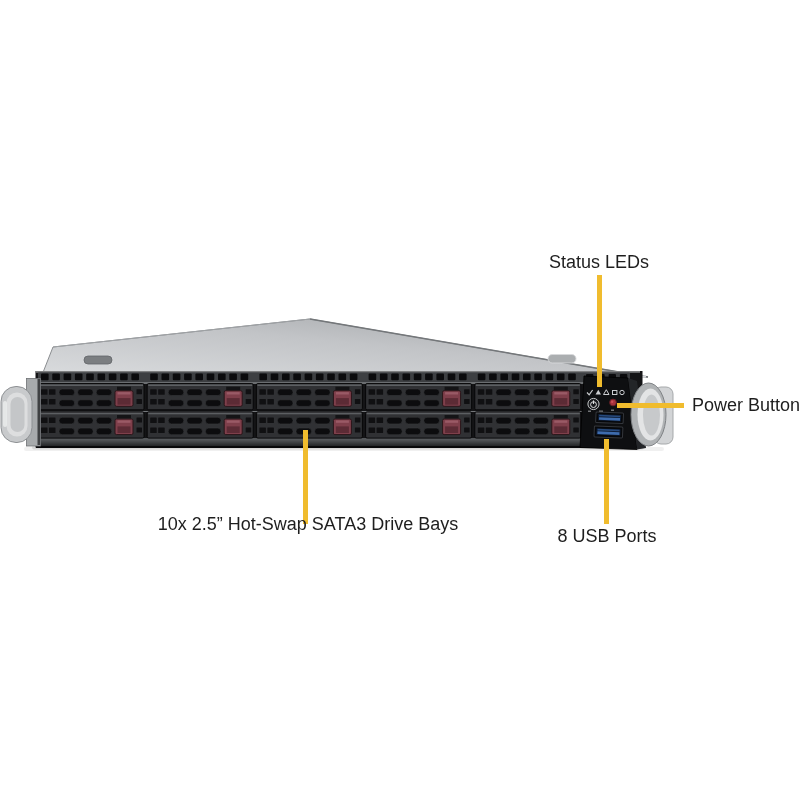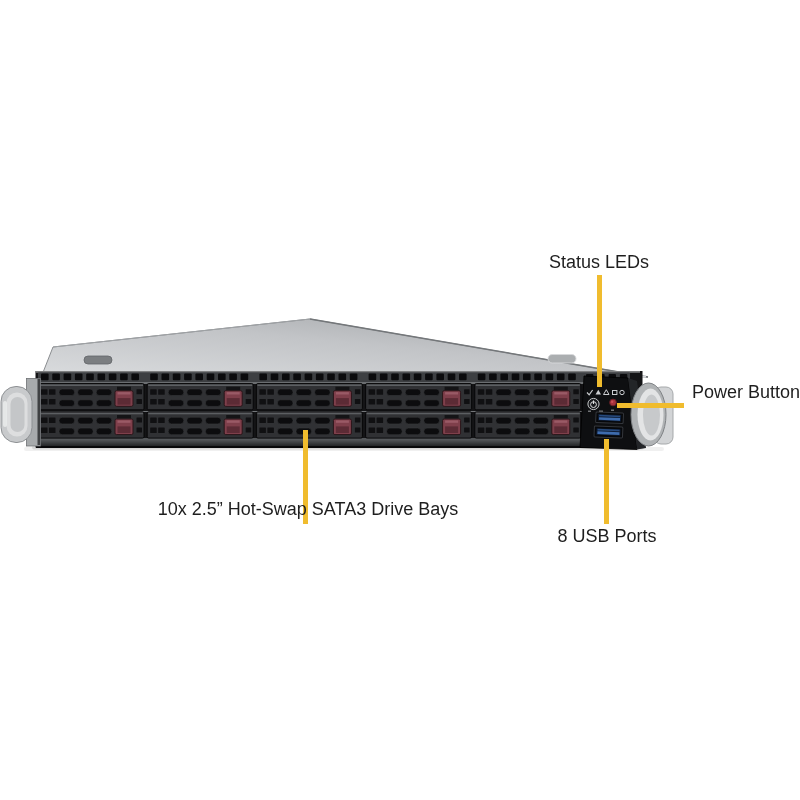--- a/index.html
+++ b/index.html
@@ -373,16 +373,16 @@
       <rect x="3" y="401" width="4" height="26" rx="2" fill="#ECEDED" opacity="0.8"></rect>
     </g>
   </svg>
 
   <div class="callout-line" style="left:597px;top:275px;width:5px;height:112px;"></div>
   <div class="callout-line" style="left:617px;top:403px;width:67px;height:5px;"></div>
   <div class="callout-line" style="left:303px;top:430px;width:5px;height:94px;"></div>
   <div class="callout-line" style="left:604px;top:439px;width:5px;height:85px;"></div>
 
   <div class="callout-label center-x" style="left:599px;top:252px;">Status LEDs</div>
-  <div class="callout-label" style="left:692px;top:382px;">Power Button</div>
-  <div class="callout-label center-x" style="left:308px;top:499px;">10x 2.5” Hot-Swap SATA3 Drive Bays</div>
+  <div class="callout-label" style="left:692px;top:395px;">Power Button</div>
+  <div class="callout-label center-x" style="left:308px;top:514px;">10x 2.5” Hot-Swap SATA3 Drive Bays</div>
   <div class="callout-label center-x" style="left:607px;top:526px;">8 USB Ports</div>
 </div>
 
 </body></html>

